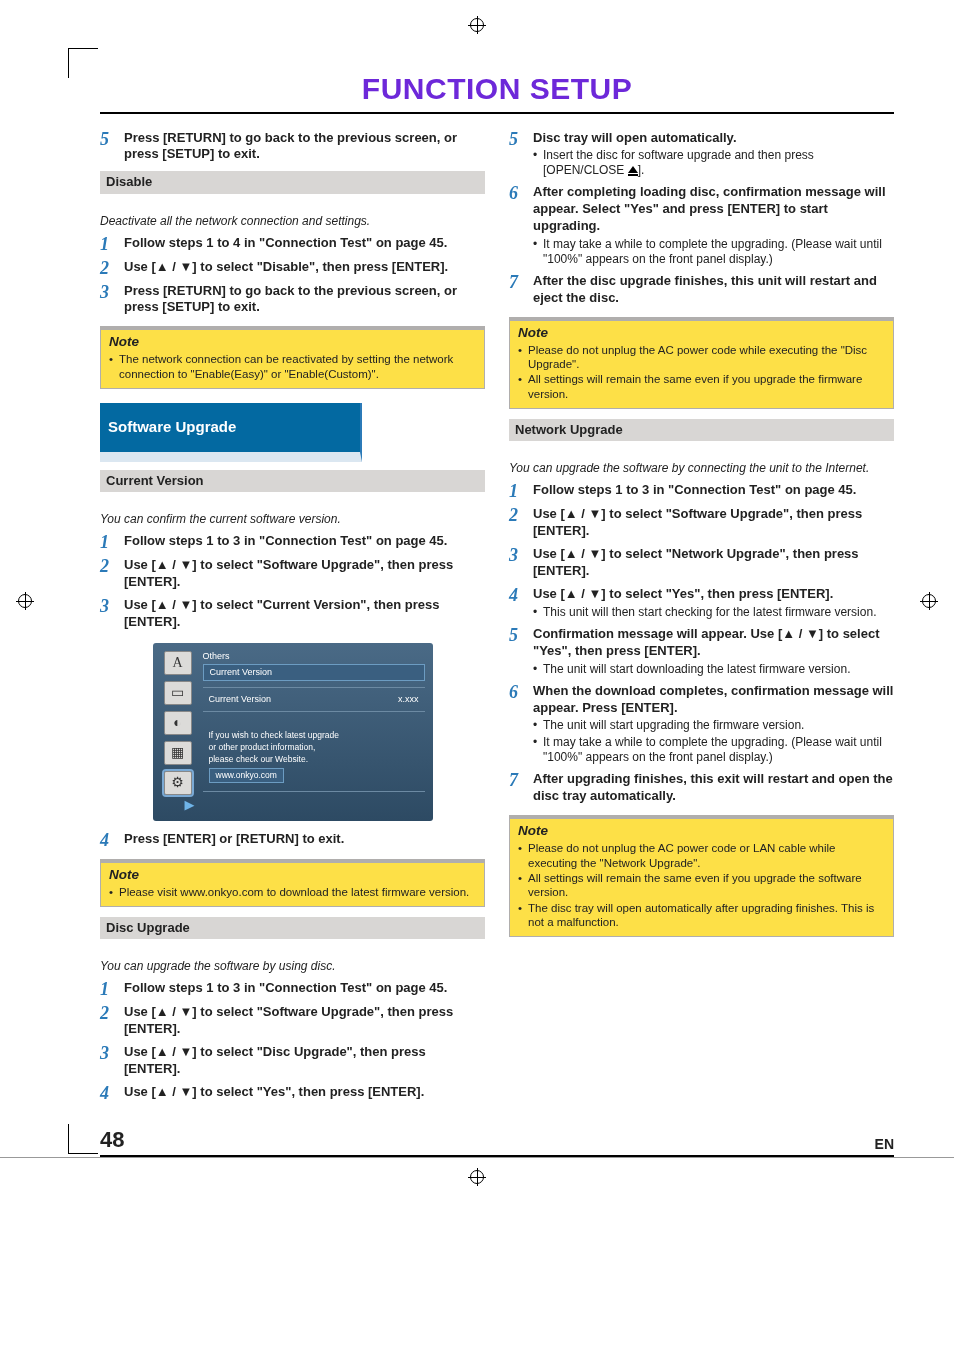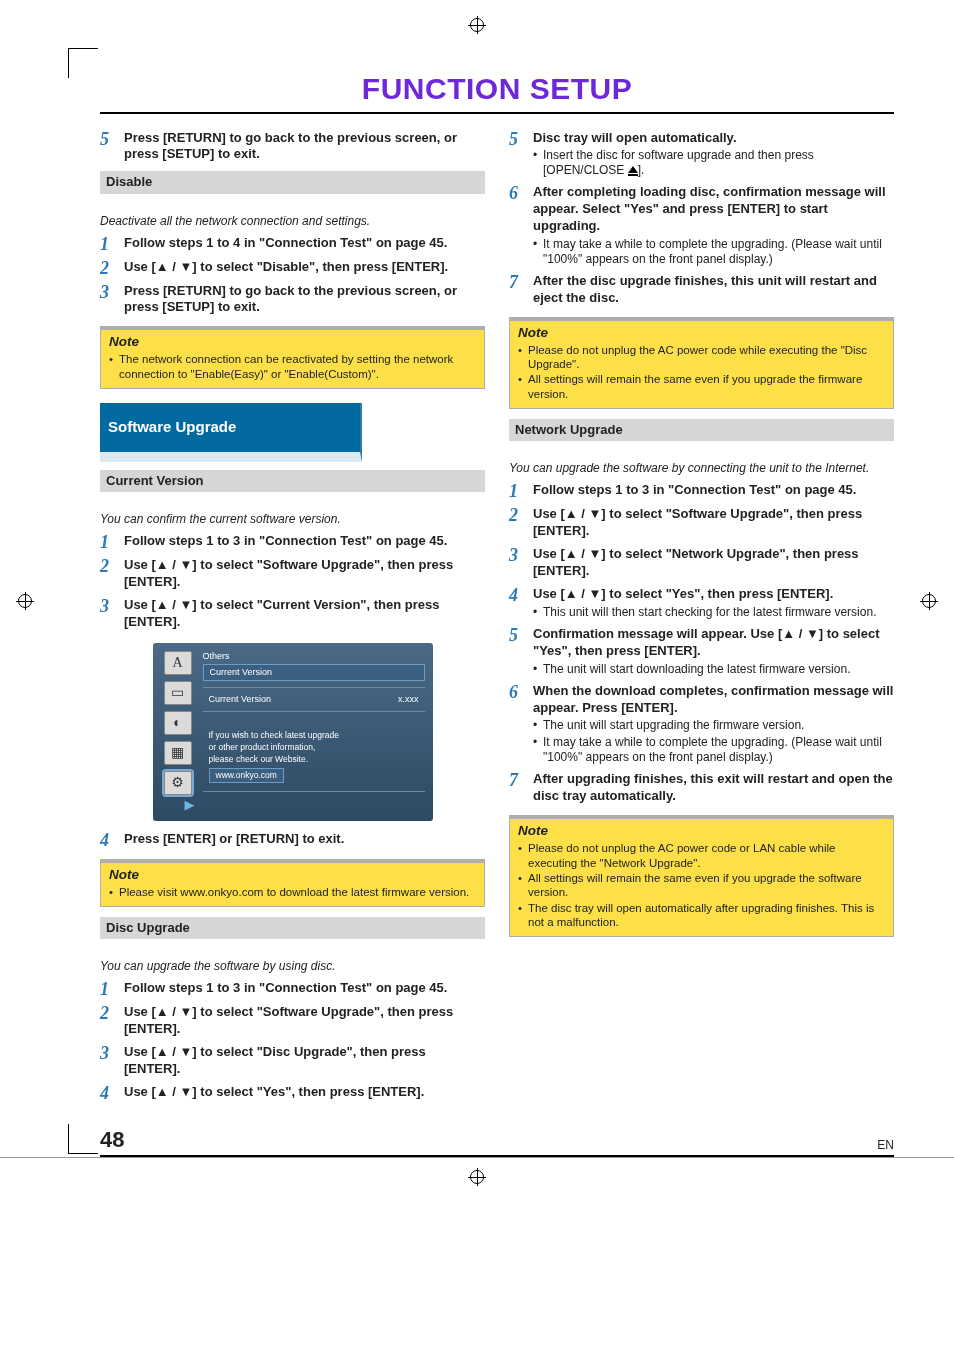--- a/index.html
+++ b/index.html
@@ -155,21 +155,21 @@
 
   .footer {
     display: flex;
     justify-content: space-between;
     align-items: flex-end;
     margin-top: 20px;
     border-bottom: 2px solid #000;
     padding-bottom: 2px;
   }
   .page-num { font-size: 22px; font-weight: 700; }
-  .lang { font-size: 12px; font-weight: 400; }
+  .lang { font-size: 14px; font-weight: 700; }
 
   .crop-tl, .crop-bl {
     position: absolute;
     width: 30px; height: 30px;
   }
   .crop-tl { top: 48px; left: 68px; border-top: 1px solid #000; border-left: 1px solid #000; }
   .crop-bl { bottom: 48px; left: 68px; border-bottom: 1px solid #000; border-left: 1px solid #000; }
 </style>
 </head>
 <body>

